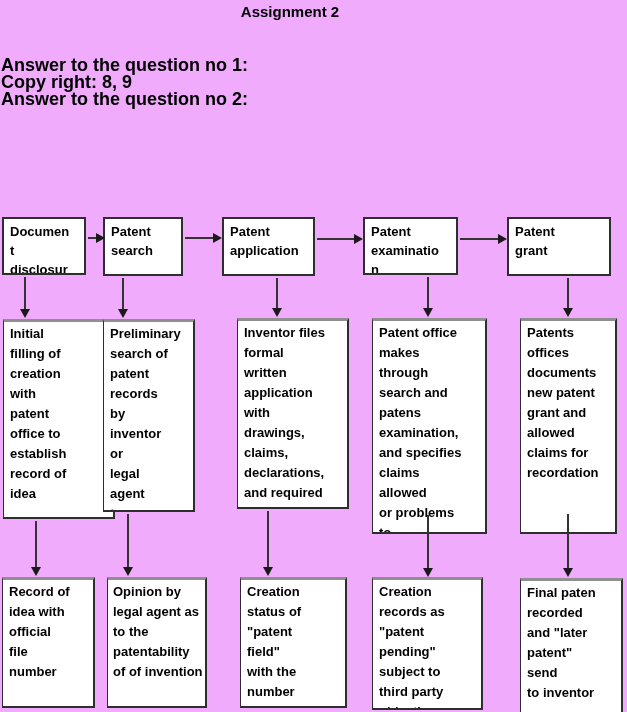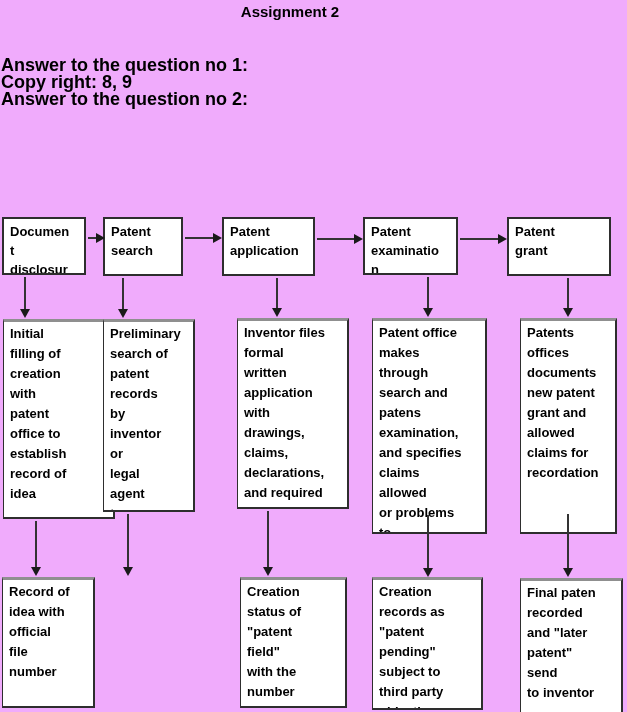--- a/index.html
+++ b/index.html
@@ -159,20 +159,25 @@
   <div class="v-arrow va-r2c1"></div>
   <div class="v-arrow va-r2c2"></div>
   <div class="v-arrow va-r2c3"></div>
   <div class="v-arrow va-r2c4"></div>
   <div class="v-arrow va-r2c5"></div>
 
   <div class="fbox graytop r3b1">Record of
 idea with
 official file
 number</div>
+  <div class="fbox graytop r3b2">Opinion by
+legal agent as
+to the
+patentability
+of of invention</div>
   <div class="fbox graytop r3b3">Creation
 status of
 "patent field"
 with the
 number</div>
   <div class="fbox graytop r3b4">Creation
 records as
 "patent
 pending"
 subject to

